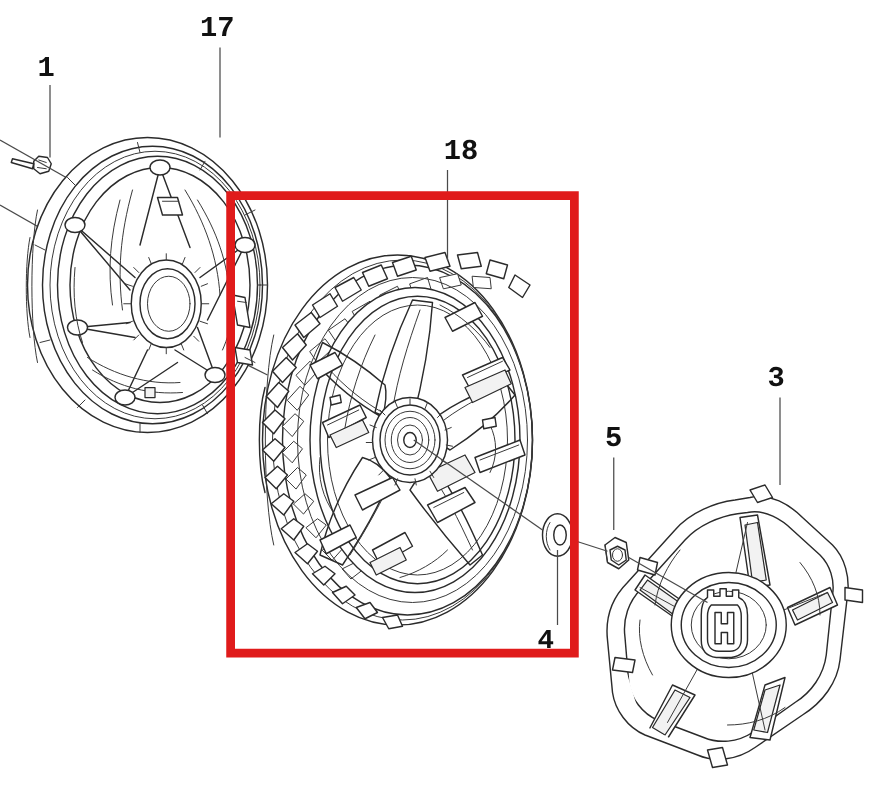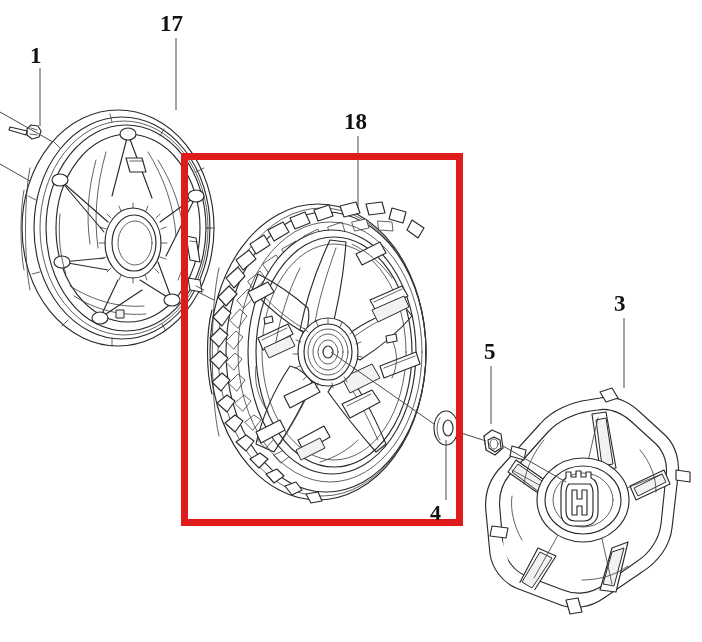--- a/index.html
+++ b/index.html
@@ -18,21 +18,21 @@
   }
   svg.layer{
     position:absolute;
     top:0;left:0;
     width:702px;
     height:642px;
     display:block;
   }
   .callout-label{
     position:absolute;
-    font-family:Liberation Serif, serif;
+    font-family:Liberation Mono, monospace;
     font-weight:bold;
     font-size:23px;
     color:#111111;
     line-height:1;
     user-select:none;
     white-space:nowrap;
   }
   .callout-label.small{font-size:22px;}
 </style>
 </head>
@@ -427,18 +427,18 @@
       <path class="lead" d="M624 318 L624 388"></path>
     </g>
   </svg>
 
   <svg class="layer" viewBox="0 0 702 642">
     <rect x="184.5" y="156.5" width="275" height="366" fill="none" stroke="#e01b1b" stroke-width="7"></rect>
   </svg>
 
   <div class="callout-label" style="left:30px;  top:44px;">1</div>
   <div class="callout-label" style="left:160px; top:12px;">17</div>
-  <div class="callout-label" style="left:344px; top:110px;">18</div>
+  <div class="callout-label" style="left:355px; top:110px;">18</div>
   <div class="callout-label small" style="left:430px; top:502px;">4</div>
   <div class="callout-label" style="left:484px; top:340px;">5</div>
   <div class="callout-label" style="left:614px; top:292px;">3</div>
 
 </div>
 
 </body></html>

